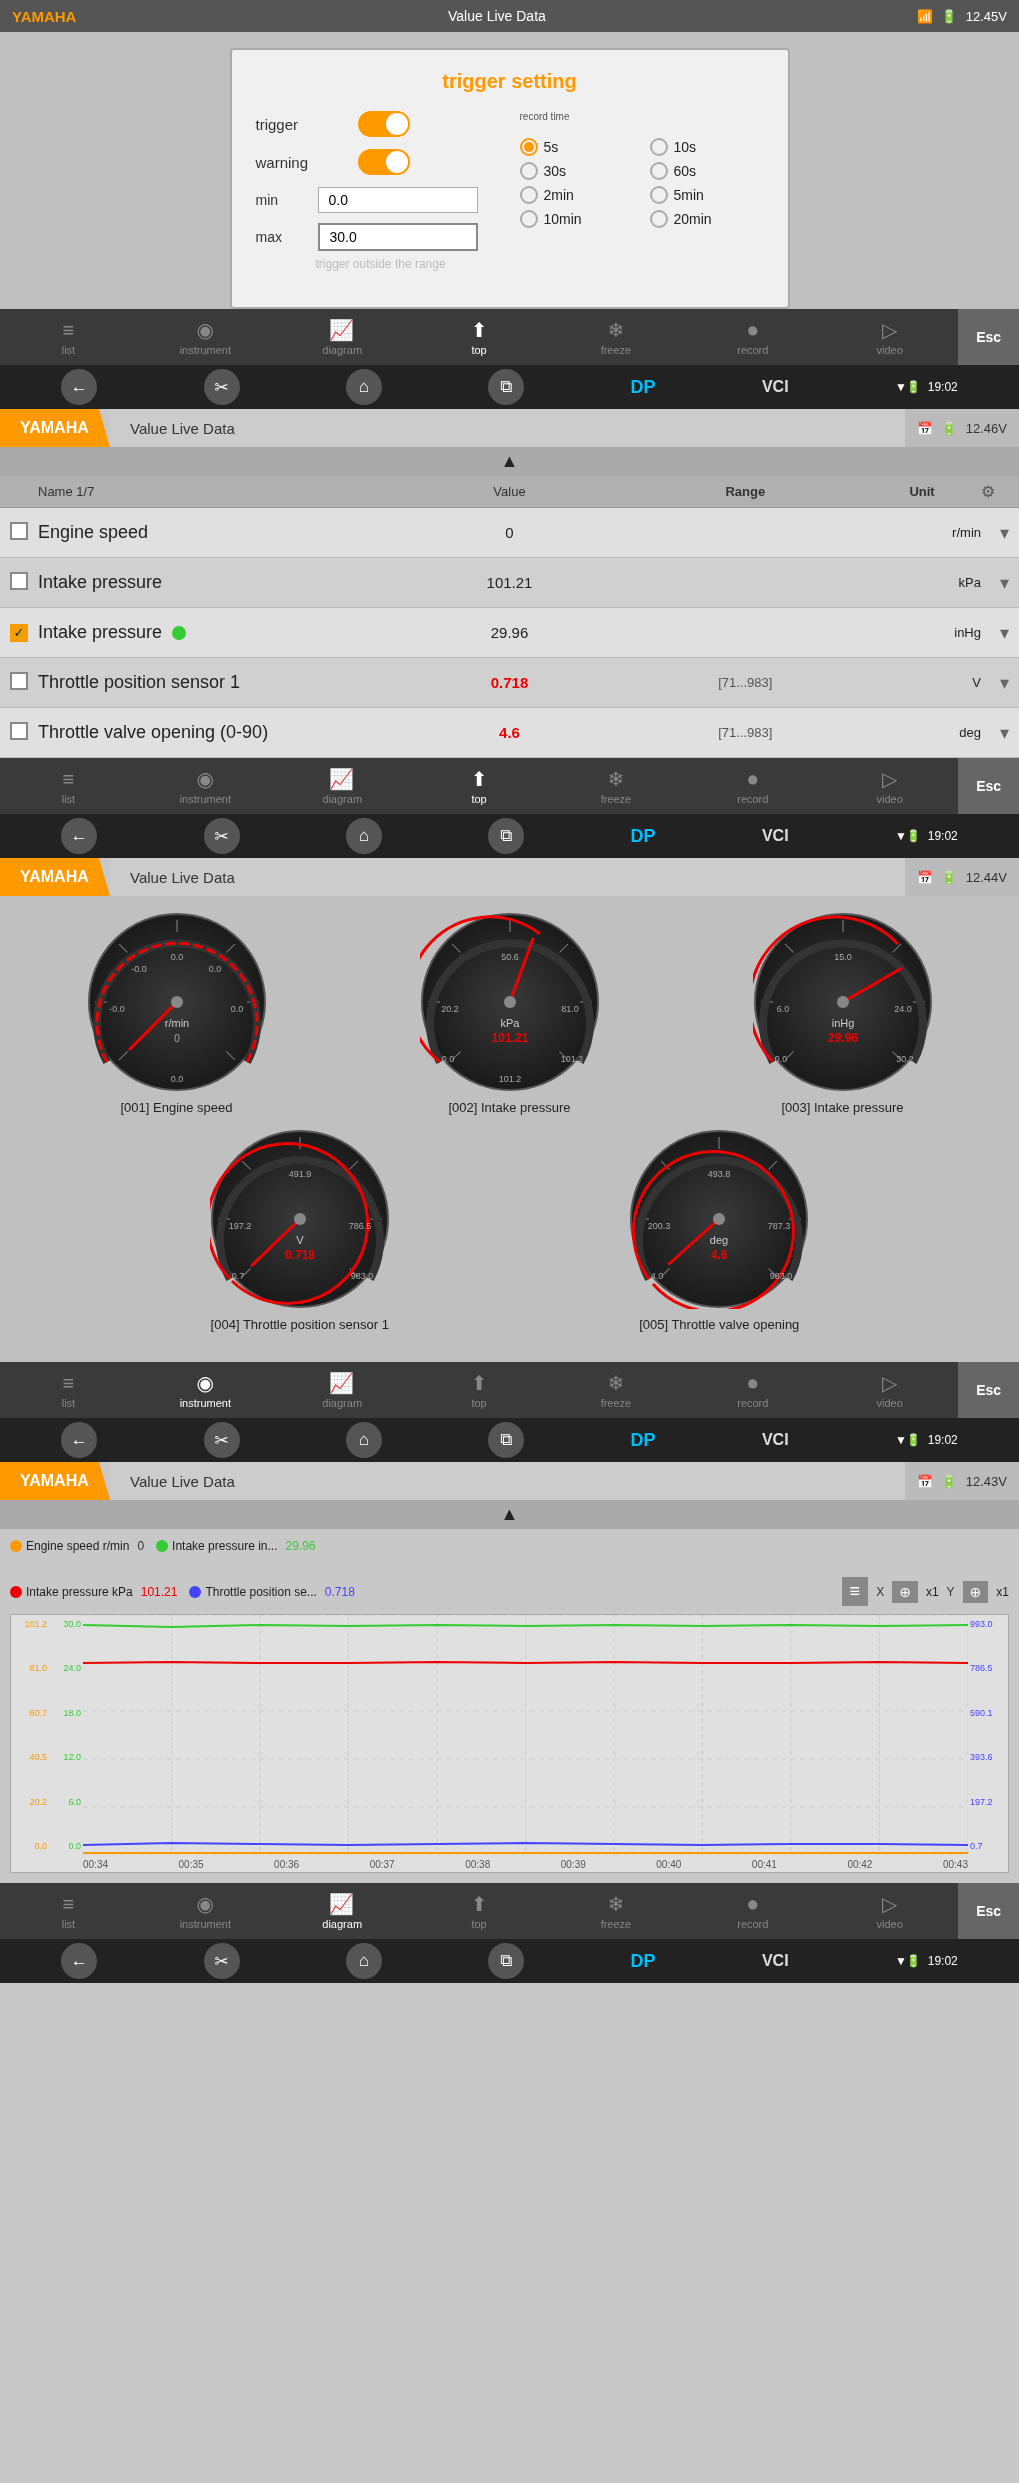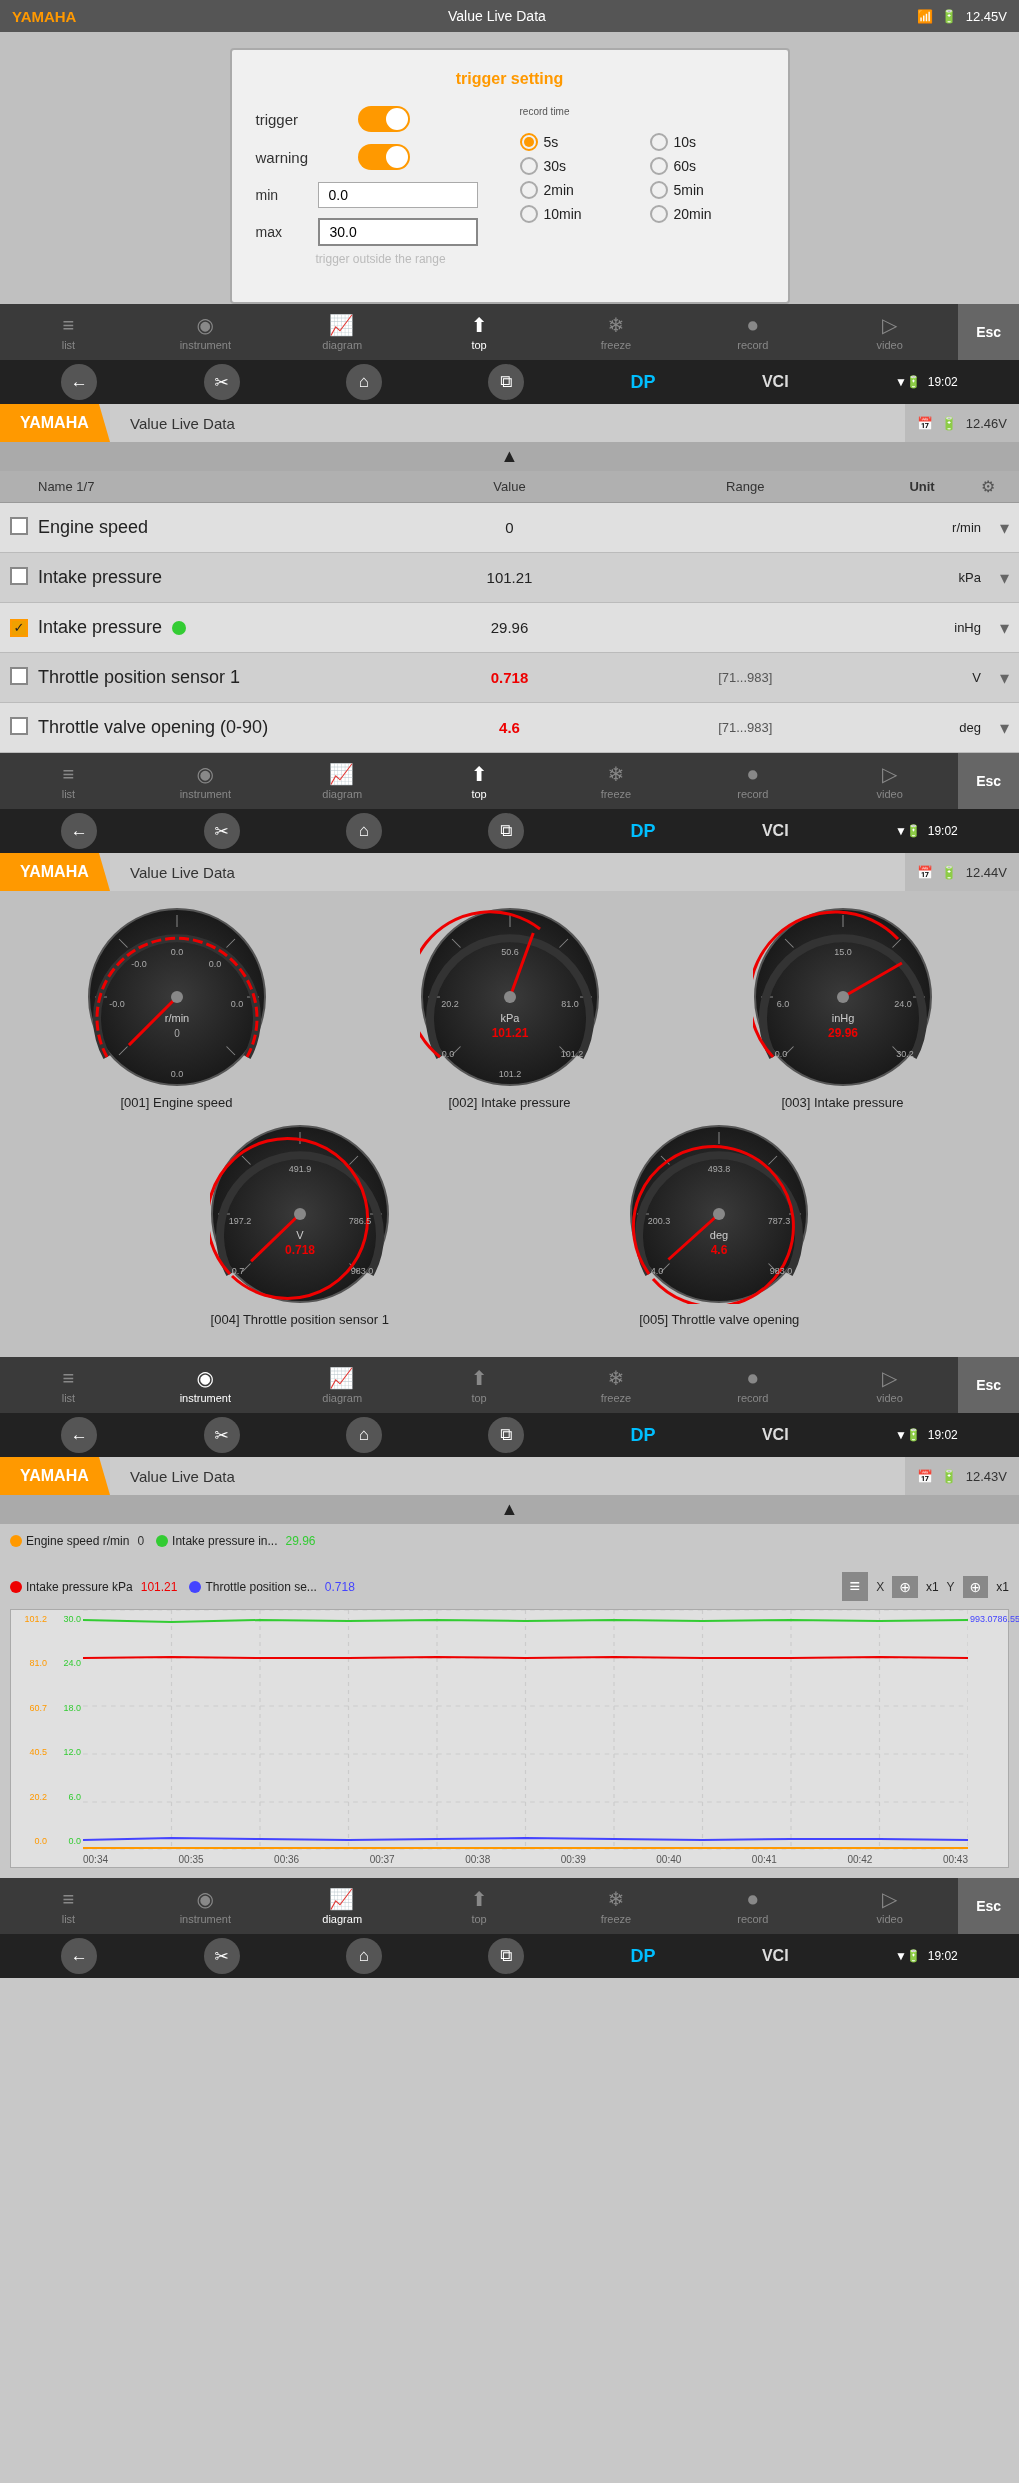--- a/index.html
+++ b/index.html
@@ -37,21 +37,21 @@
     }
     .modal-box {
       background: #f0f0f0;
       border: 2px solid #aaa;
       border-radius: 4px;
       width: 560px;
       padding: 20px 24px;
     }
     .modal-title {
       text-align: center;
-      font-size: 16px;
+      font-size: 20px;
       font-weight: bold;
       color: #f90;
       margin-bottom: 18px;
     }
     .modal-row {
       display: flex;
       align-items: center;
       margin-bottom: 12px;
       gap: 12px;
     }
@@ -157,21 +157,21 @@
       background: #b0b0b0;
       display: flex;
       align-items: center;
       padding: 6px 10px;
       font-size: 13px;
       color: #333;
       border-bottom: 1px solid #999;
     }
     .table-header-row .col-name { flex: 3; }
     .table-header-row .col-value { flex: 2; text-align: center; }
-    .table-header-row .col-range { flex: 2; text-align: center; }
+    .table-header-row .col-range { flex: 2; text-align: center; font-weight: bold; }
     .table-header-row .col-unit { flex: 1; text-align: center; font-weight: bold; }
     .table-header-row .col-gear { width: 28px; }
     .gear-icon { font-size: 16px; color: #555; cursor: pointer; }
 
     .table-row {
       background: #d8d8d8;
       display: flex;
       align-items: center;
       padding: 0 10px;
       height: 50px;
@@ -870,21 +870,21 @@
           <polyline points="0,48 76,47 152,48 228,48 304,47 380,48 456,47 532,48 608,48 684,47 760,48" fill="none" stroke="#e00" stroke-width="2"></polyline>
 
           <polyline points="0,10 76,12 152,10 228,11 304,10 380,11 456,10 532,11 608,10 684,11 760,10" fill="none" stroke="#3c3" stroke-width="2"></polyline>
 
           <polyline points="0,230 76,228 152,229 228,230 304,229 380,228 456,229 532,230 608,229 684,229 760,230" fill="none" stroke="#44f" stroke-width="2"></polyline>
 
           <polyline points="0,238 760,238" fill="none" stroke="#f90" stroke-width="2"></polyline>
         </svg>
       </div>
 
-      <div style="width:40px; font-size:9px; color:#44f; display:flex; flex-direction:row; justify-content:space-between; padding:4px 2px; text-align:left; height:240px;">
+      <div style="width:40px; font-size:9px; color:#44f; display:flex; flex-direction:column; justify-content:space-between; padding:4px 2px; text-align:left; height:240px;">
         <span>993.0</span>
         <span>786.5</span>
         <span>590.1</span>
         <span>393.6</span>
         <span>197.2</span>
         <span>0.7</span>
       </div>
     </div>
 
     <div style="display:flex; justify-content:space-between; padding:4px 40px 2px 72px; font-size:10px; color:#555;">

